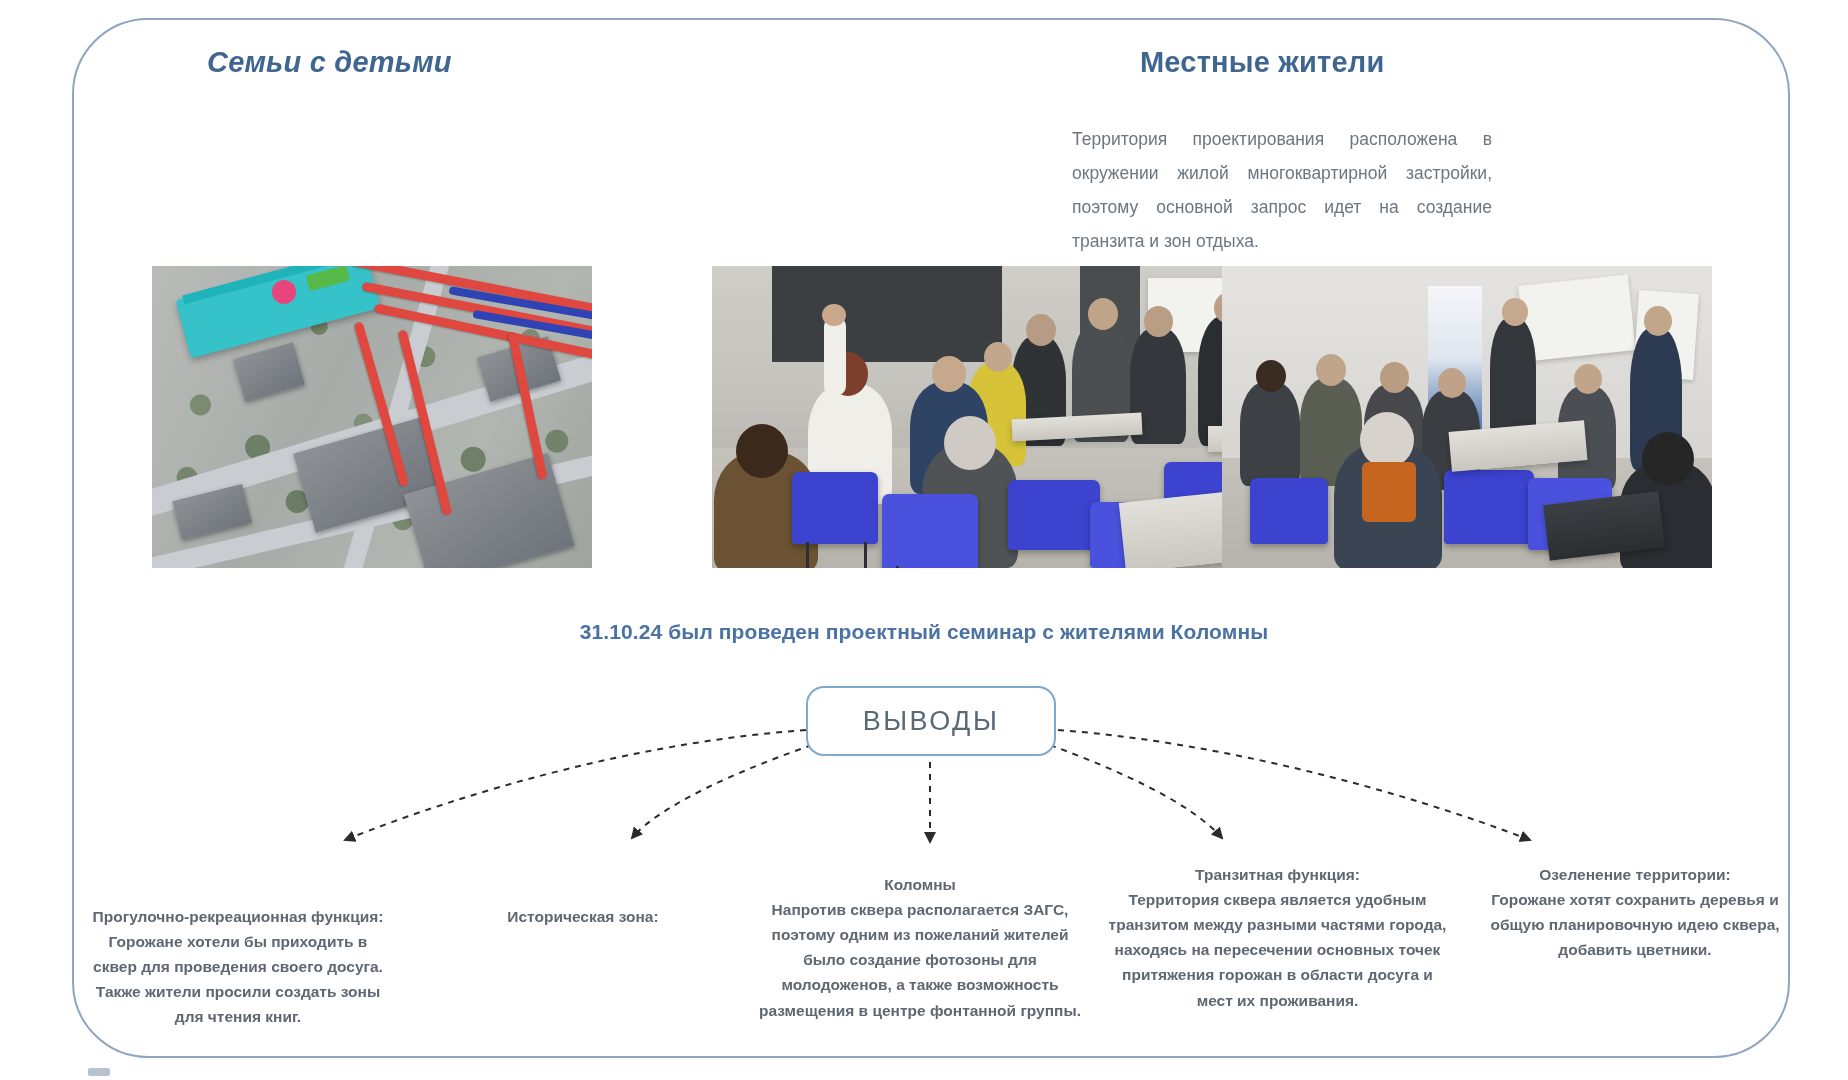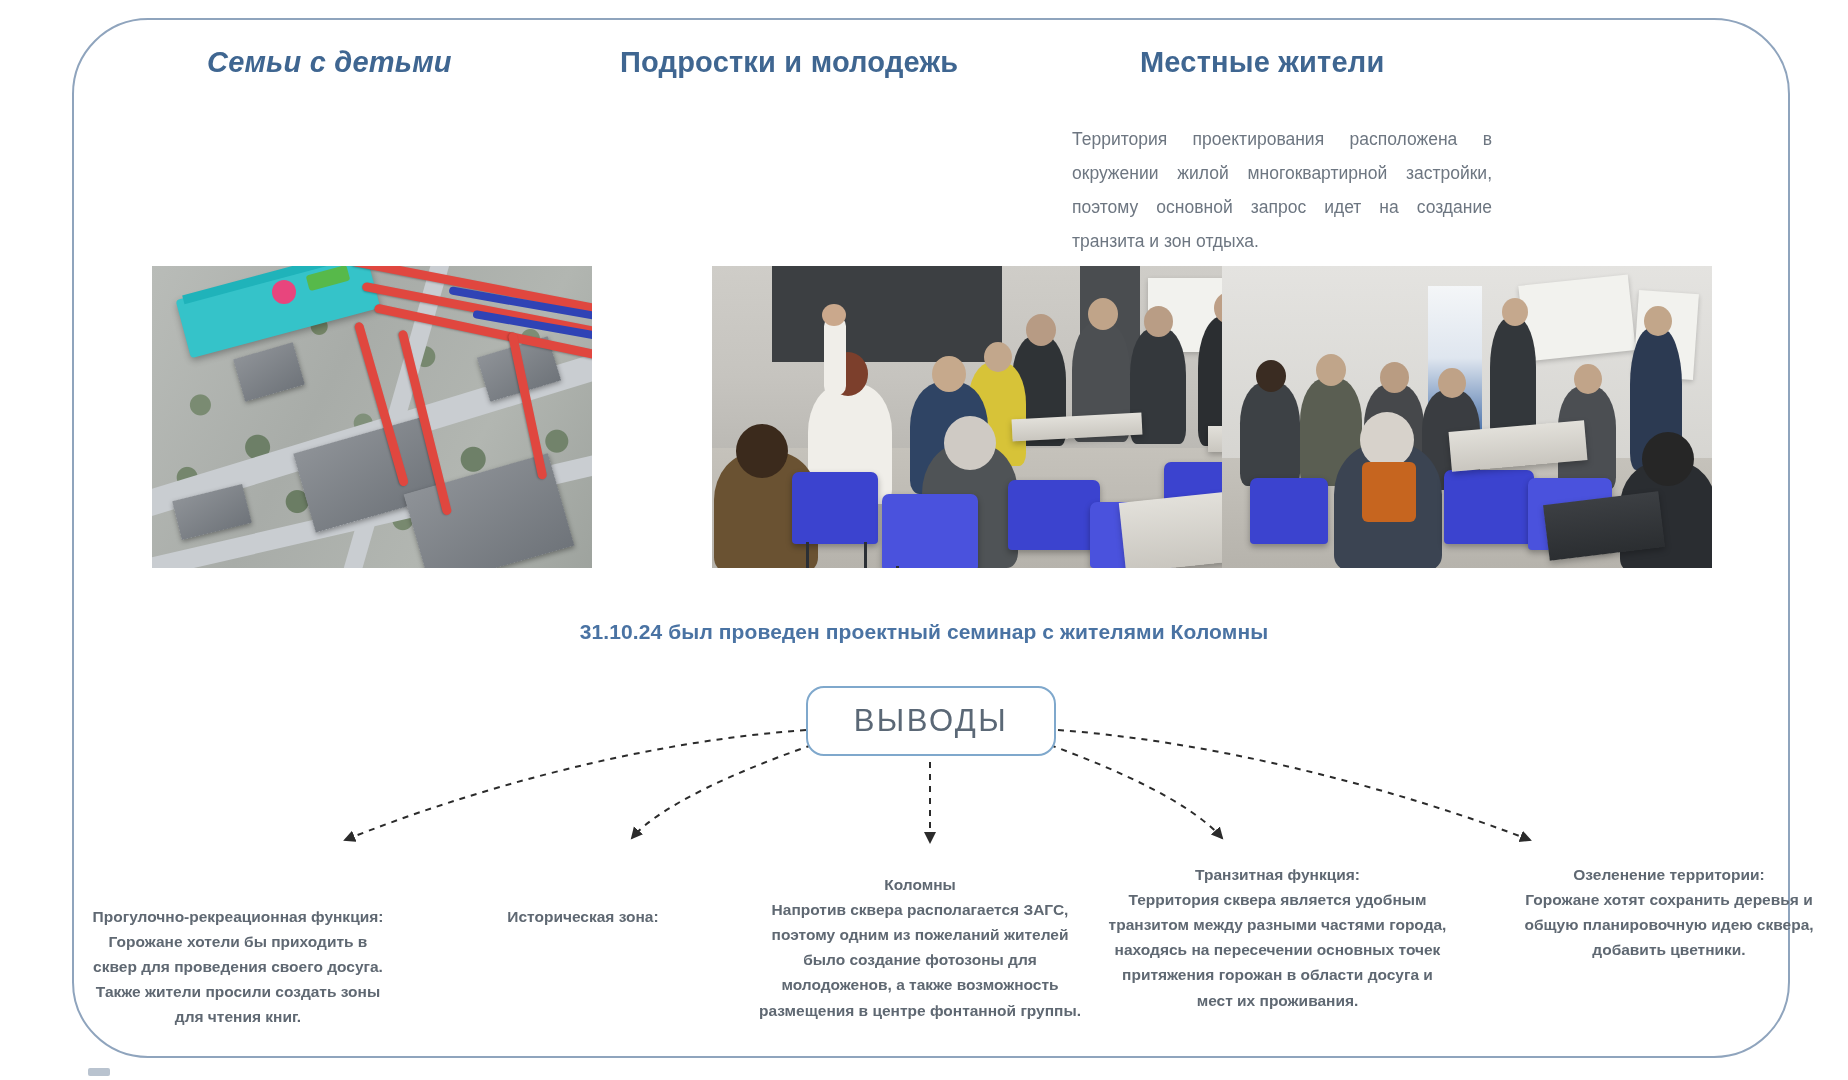--- a/index.html
+++ b/index.html
@@ -204,21 +204,21 @@
     left: 806px;
     top: 686px;
     width: 250px;
     height: 70px;
     border: 2px solid #7fa8cc;
     border-radius: 18px;
     background: #ffffff;
     display: flex;
     align-items: center;
     justify-content: center;
-    font-size: 31px;
+    font-size: 27px;
     letter-spacing: 2.5px;
     color: #5b6876;
     box-sizing: border-box;
   }
 
   
   #connectors {
     position: absolute;
     left: 0; top: 0;
     width: 1848px;
@@ -236,21 +236,21 @@
     text-align: center;
     font-weight: 600;
   }
   .concl-item .ci-title { display: block; }
   .concl-item .ci-body  { display: block; }
 
   .concl-item.i0 { left: 88px;   width: 300px; }
   .concl-item.i1 { left: 438px;  width: 290px; }
   .concl-item.i2 { left: 750px;  width: 340px; top: 872px; }
   .concl-item.i3 { left: 1105px; width: 345px; top: 862px; }
-  .concl-item.i4 { left: 1504px; width: 330px; top: 862px; }
+  .concl-item.i4 { left: 1470px; width: 330px; top: 862px; }
 
   
   #bottom-mark {
     position: absolute;
     left: 88px;
     top: 1068px;
     width: 22px;
     height: 8px;
     background: #b9c3cf;
     border-radius: 2px;
@@ -259,21 +259,20 @@
 </head>
 <body>
 
 <div id="slide-frame"></div>
 
 <div class="audience-col c0">
   <div class="audience-title">Семьи с детьми</div>
 </div>
 
 <div class="audience-col c1">
-  <div class="audience-title">Подростки и молодежь</div>
 </div>
 
 <div class="audience-col c2">
   <div class="audience-title">Местные жители</div>
   <div class="audience-body">Территория проектирования расположена в окружении жилой многоквартирной застройки, поэтому основной запрос идет на создание транзита и зон отдыха.</div>
 </div>
 
 <div class="photo p0">
   <div class="ph-inner">
     <div class="aerial-base"></div>

